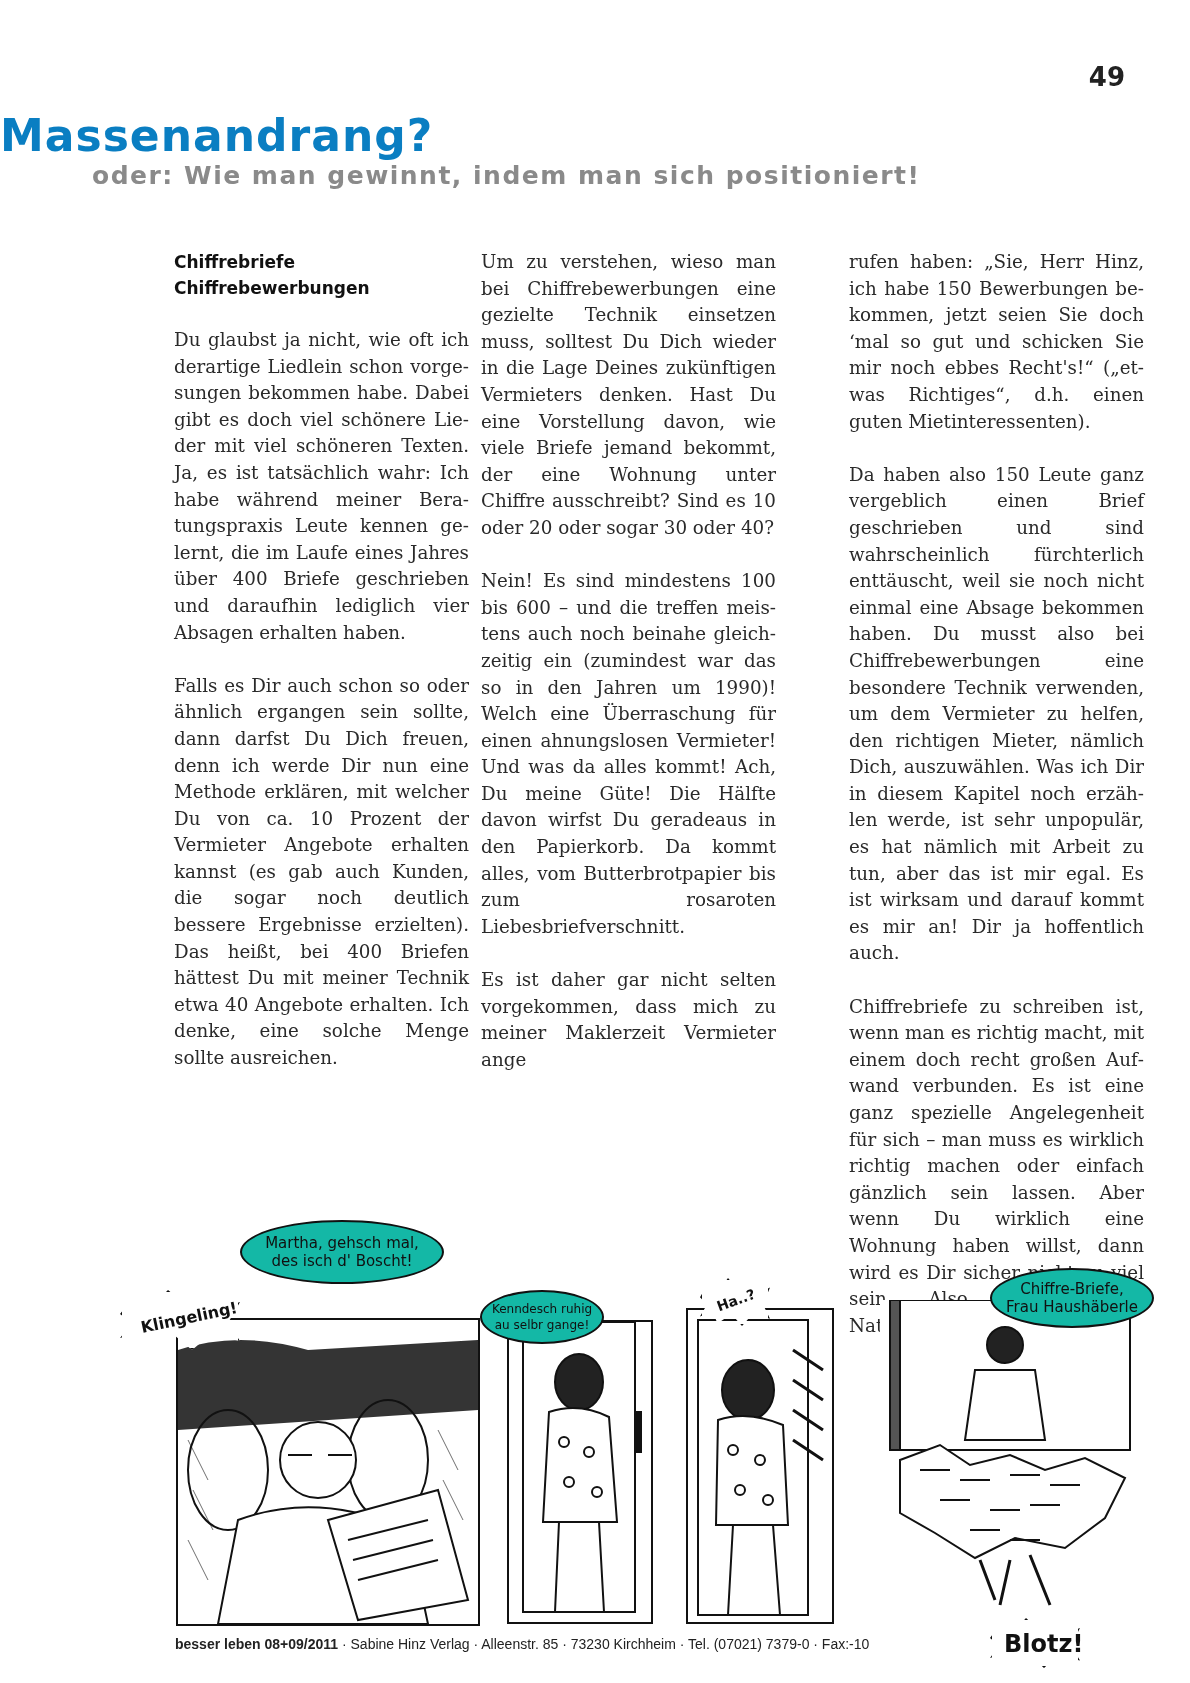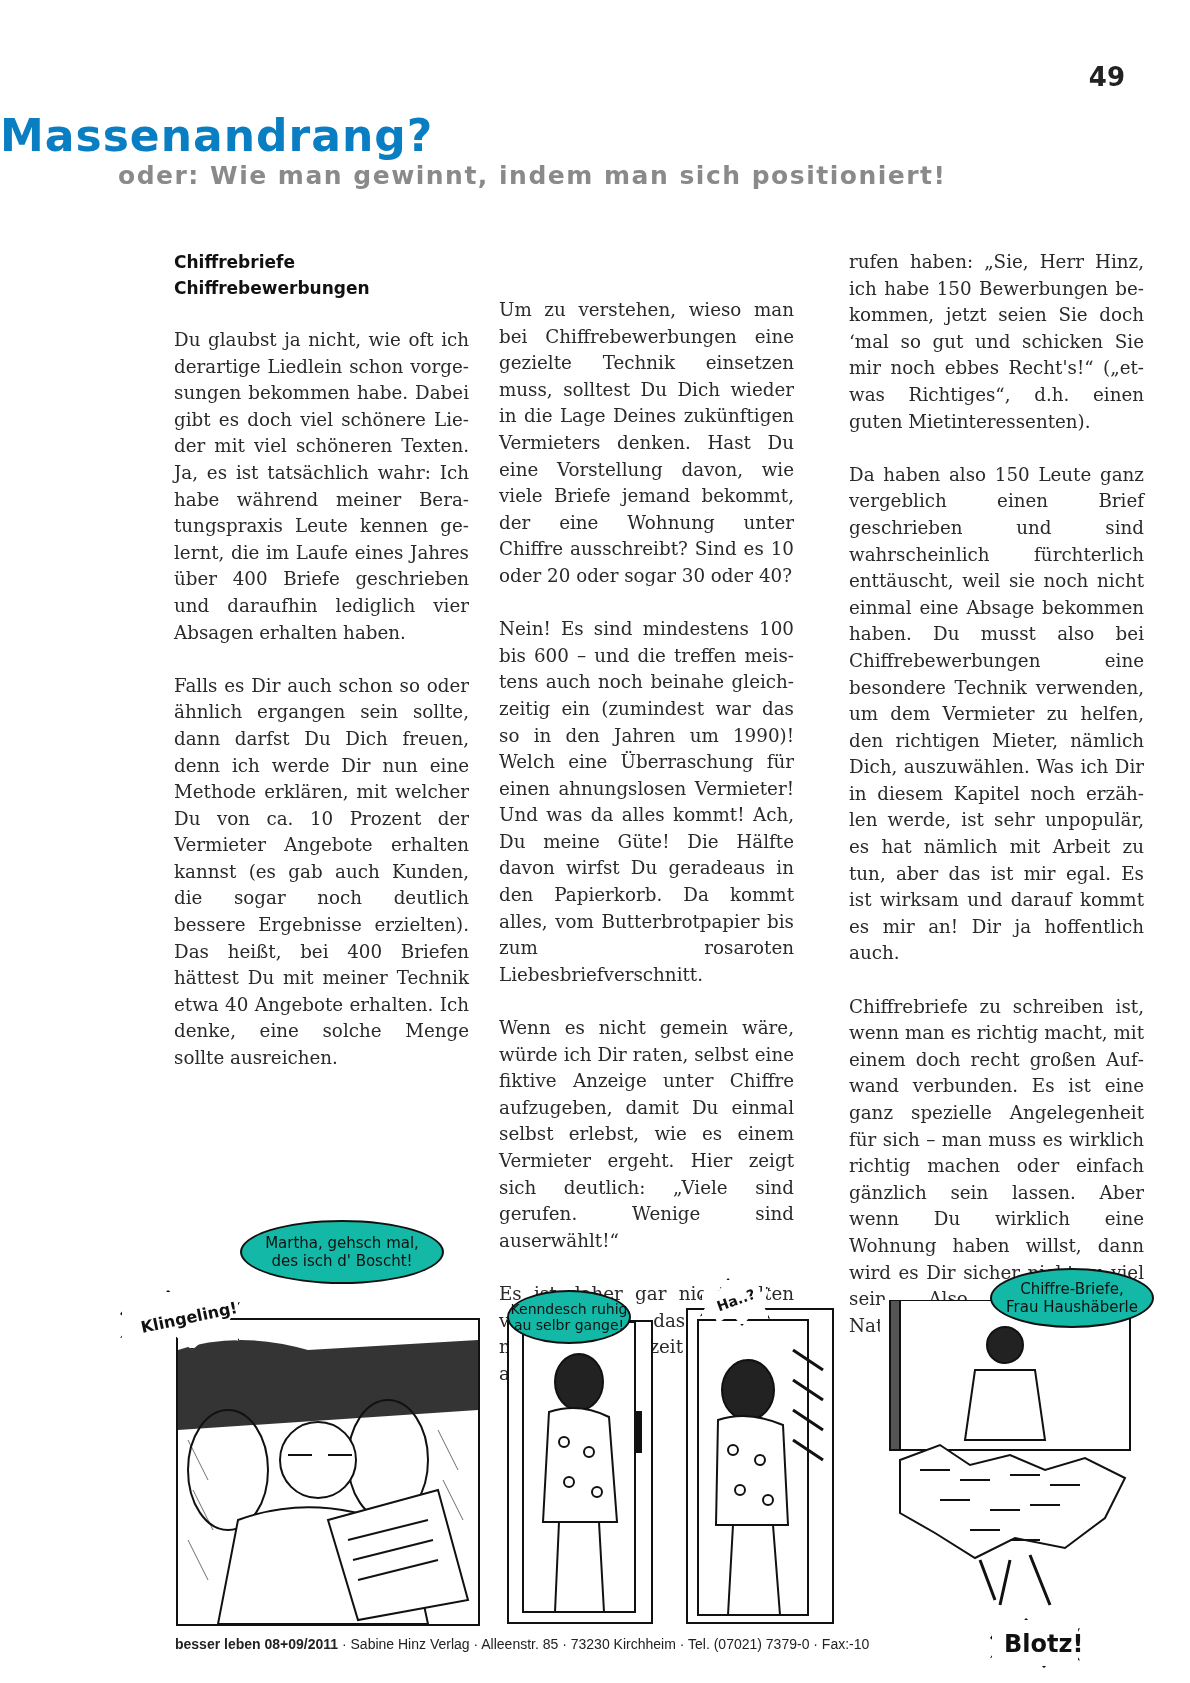--- a/index.html
+++ b/index.html
@@ -1,23 +1,23 @@
 <!DOCTYPE html>
 <html><head>
 <meta charset="utf-8">
 <style>
   html, body { margin: 0; padding: 0; background: #ffffff; }
   body { width: 1190px; height: 1683px; position: relative; overflow: hidden; font-family: "DejaVu Serif", serif; color: #222; }
   .page-number { position: absolute; right: 65px; top: 62px; font-family: "DejaVu Sans", sans-serif; font-weight: bold; font-size: 26px; color: #222; }
   .title { position: absolute; left: 0; width: 1190px; top: 85px; font-family: "DejaVu Sans", sans-serif; font-weight: 900; font-size: 44px; letter-spacing: 1px; color: #0a7ec2; line-height: 1; }
-  .subtitle { position: absolute; left: 0; right: 0; top: 163px; padding-left: 118px; font-family: "DejaVu Sans", sans-serif; font-weight: bold; font-size: 25px; letter-spacing: 1.5px; color: #8a8a8a; line-height: 1; white-space: nowrap; }
+  .subtitle { position: absolute; left: 0; right: 0; top: 163px; padding-left: 92px; font-family: "DejaVu Sans", sans-serif; font-weight: bold; font-size: 25px; letter-spacing: 1.5px; color: #8a8a8a; line-height: 1; white-space: nowrap; }
   .col { position: absolute; top: 249px; width: 295px; font-size: 18.3px; line-height: 26.6px; text-align: justify; hyphens: manual; color: #2a2a2a; }
   .col p { margin: 0 0 26.6px 0; }
   .col1 { left: 174px; }
-  .col2 { left: 499px; margin-top: 48px; }
+  .col2 { left: 481px; }
   .col3 { left: 849px; }
   .section-heading { font-family: "DejaVu Sans", sans-serif; font-weight: bold; font-size: 17px; line-height: 26px; color: #111; margin: 0 0 26px 0; text-align: left; }
   .comic { position: absolute; top: 1286px; height: 336px; border: 2px solid #111; background: #fff; }
   .panel1 { left: 176px; width: 300px; top: 1318px; height: 304px; }
   .panel2 { left: 507px; width: 142px; top: 1320px; height: 300px; }
   .panel3 { left: 686px; width: 144px; top: 1308px; height: 312px; }
   .panel4 { left: 880px; width: 270px; top: 1300px; height: 320px; border: none; }
   .balloon { position: absolute; background: #14b8a6; border: 2px solid #111; border-radius: 50%; font-family: "DejaVu Sans", sans-serif; font-size: 15px; line-height: 18px; text-align: center; color: #111; display: flex; align-items: center; justify-content: center; }
   .burst { position: absolute; font-family: "DejaVu Sans", sans-serif; font-weight: bold; color: #111; }
   .burst-shape { position: absolute; background: #fff; border: 2px solid #111; clip-path: polygon(0% 40%, 12% 10%, 25% 30%, 40% 0%, 55% 25%, 75% 5%, 85% 30%, 100% 20%, 90% 55%, 100% 85%, 75% 75%, 60% 100%, 45% 75%, 25% 95%, 18% 70%, 0% 80%, 10% 55%); }
@@ -38,21 +38,20 @@
     <span>Chiffrebriefe</span><br>
     <span>Chiffrebewerbungen</span>
   </div>
   <p>Du glaubst ja nicht, wie oft ich derartige Liedlein schon vorge­sungen bekommen habe. Dabei gibt es doch viel schönere Lie­der mit viel schöneren Texten. Ja, es ist tatsächlich wahr: Ich habe während meiner Bera­tungspraxis Leute kennen ge­lernt, die im Laufe eines Jahres über 400 Briefe geschrieben und daraufhin lediglich vier Ab­sagen erhalten haben.</p>
   <p>Falls es Dir auch schon so oder ähnlich ergangen sein sollte, dann darfst Du Dich freuen, denn ich werde Dir nun eine Me­thode erklären, mit welcher Du von ca. 10 Prozent der Vermie­ter Angebote erhalten kannst (es gab auch Kunden, die sogar noch deutlich bessere Ergebnis­se erzielten). Das heißt, bei 400 Briefen hättest Du mit meiner Technik etwa 40 Angebote er­halten. Ich denke, eine solche Menge sollte ausreichen.</p>
 </div>
 
 <div class="col col2">
   <p>Um zu verstehen, wieso man bei Chiffrebewerbungen eine ge­zielte Technik einsetzen muss, solltest Du Dich wieder in die Lage Deines zukünftigen Ver­mieters denken. Hast Du eine Vorstellung davon, wie viele Briefe jemand bekommt, der ei­ne Wohnung unter Chiffre aus­schreibt? Sind es 10 oder 20 oder sogar 30 oder 40?</p>
   <p>Nein! Es sind mindestens 100 bis 600 – und die treffen meis­tens auch noch beinahe gleich­zeitig ein (zumindest war das so in den Jahren um 1990)! Welch eine Überraschung für einen ah­nungslosen Vermieter! Und was da alles kommt! Ach, Du meine Güte! Die Hälfte davon wirfst Du geradeaus in den Papier­korb. Da kommt alles, vom But­terbrotpapier bis zum rosaroten Liebesbriefverschnitt.</p>
-  <p>Wenn es nicht gemein wäre, würde ich Dir raten, selbst eine fiktive Anzeige unter Chiffre aufzugeben, damit Du einmal selbst erlebst, wie es einem Ver­mieter ergeht. Hier zeigt sich deutlich: „Viele sind gerufen. Wenige sind auserwählt!“</p>
   <p>Es ist daher gar nicht selten vor­gekommen, dass mich zu mei­ner Maklerzeit Vermieter ange­</p>
 </div>
 
 <div class="col col3">
   <p>rufen haben: „Sie, Herr Hinz, ich habe 150 Bewerbungen be­kommen, jetzt seien Sie doch ‘mal so gut und schicken Sie mir noch ebbes Recht's!“ („et­was Richtiges“, d.h. einen guten Mietinteressenten).</p>
   <p>Da haben also 150 Leute ganz vergeblich einen Brief geschrie­ben und sind wahrscheinlich fürchterlich enttäuscht, weil sie noch nicht einmal eine Absage bekommen haben. Du musst al­so bei Chiffrebewerbungen eine besondere Technik verwenden, um dem Vermieter zu helfen, den richtigen Mieter, nämlich Dich, auszuwählen. Was ich Dir in diesem Kapitel noch erzäh­len werde, ist sehr unpopulär, es hat nämlich mit Arbeit zu tun, aber das ist mir egal. Es ist wirksam und darauf kommt es mir an! Dir ja hoffentlich auch.</p>
   <p>Chiffrebriefe zu schreiben ist, wenn man es richtig macht, mit einem doch recht großen Auf­wand verbunden. Es ist eine ganz spezielle Angelegenheit für sich – man muss es wirklich richtig machen oder einfach gänzlich sein lassen. Aber wenn Du wirklich eine Wohnung ha­ben willst, dann wird es Dir si­cher nicht zu viel sein. Also kla­ge nicht! Natürlich würde ich</p>
 </div>
 
 <div class="comic panel1">
@@ -96,21 +95,21 @@
       <circle cx="55" cy="120" r="5"></circle>
         <circle cx="80" cy="130" r="5"></circle>
         <circle cx="60" cy="160" r="5"></circle>
         <circle cx="88" cy="170" r="5"></circle>
       <path d="M50 200 L46 290 M90 200 L95 290"></path>
       <rect x="126" y="90" width="6" height="40" fill="#111"></rect>
     </g>
   </svg>
 </div>
 
-<div class="balloon" style="left:507px; top:1290px; width:120px; height:50px; font-size:14px; line-height:16px;">
+<div class="balloon" style="left:480px; top:1290px; width:120px; height:50px; font-size:12px; line-height:16px;">
   <div>
     <span>Kenndesch ruhig</span><br>
     <span>au selbr gange!</span>
   </div>
 </div>
 
 <div class="comic panel3">
   <svg class="art" viewBox="0 0 144 312" preserveAspectRatio="none">
     <rect x="0" y="0" width="144" height="312" fill="#fff"></rect>
     <g stroke="#111" stroke-width="2" fill="none">

